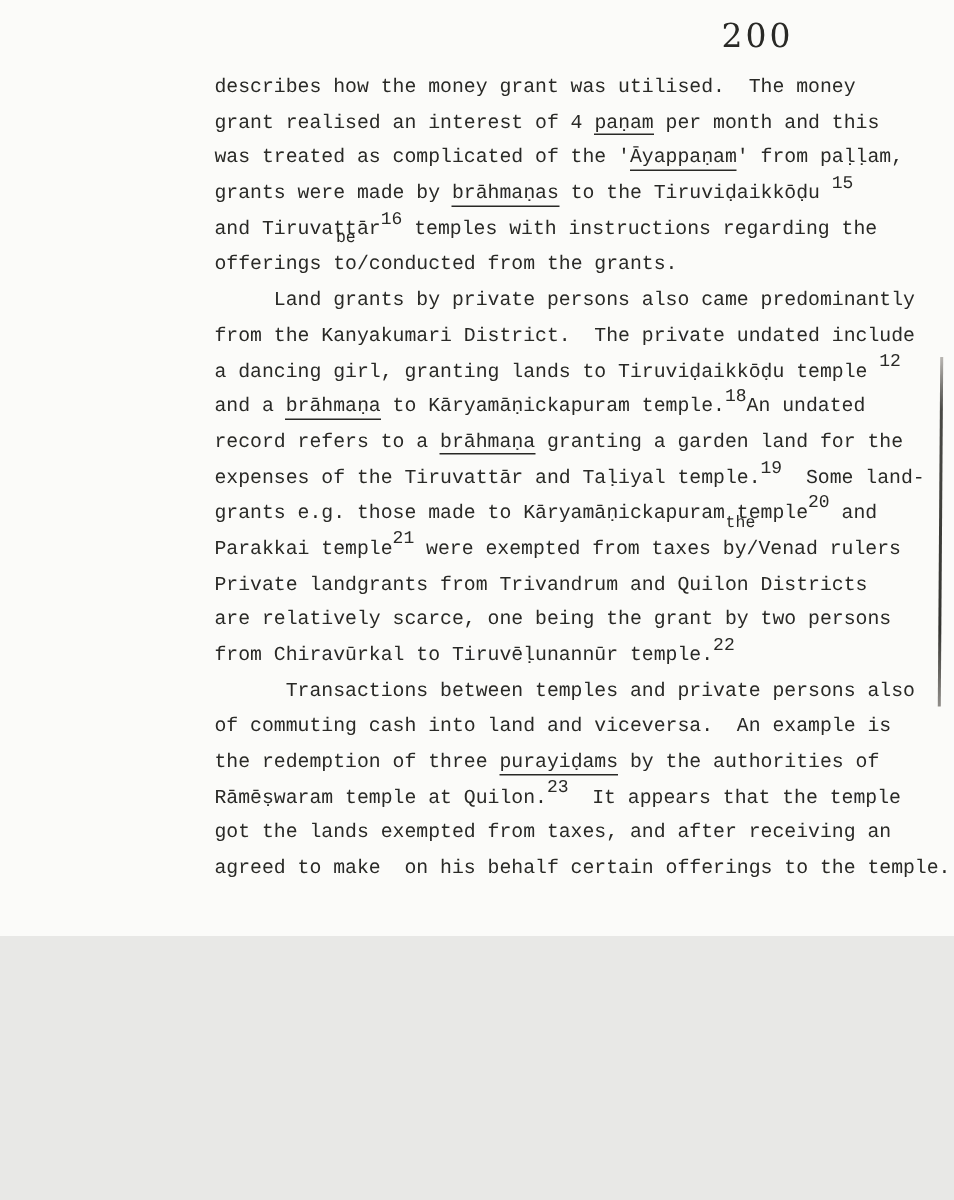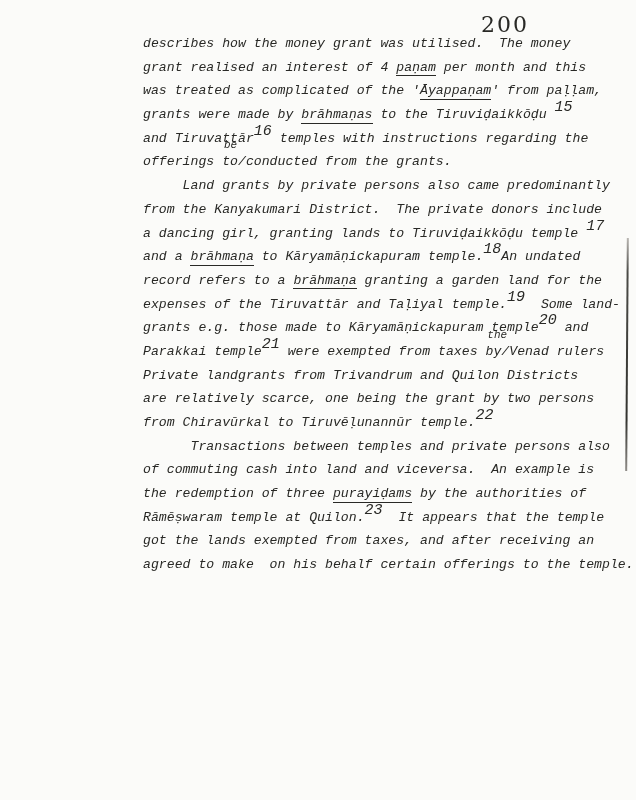--- a/index.html
+++ b/index.html
@@ -1,41 +1,41 @@
 <!DOCTYPE html>
 <html><head>
 <meta charset="utf-8">
 <title>Scanned page 200</title>
 <style>
   html,body{margin:0;padding:0;}
   body{background:#e8e8e6;}
   .page{
     position:relative;
-    width:636px;height:800px;
+    width:636px;height:624px;
     background:var(--paper,#fbfbf9);
     overflow:hidden;
     font-family:"Liberation Mono","DejaVu Sans Mono",monospace;
     color:var(--ink,#292926);
   }
   .page-number{
     position:absolute;top:12px;left:481px;
     font-family:"DejaVu Serif","Liberation Serif",serif;
     font-size:22px;letter-spacing:2px;
     color:var(--ink,#222220);
   }
   .text-block{
-    position:absolute;left:143px;top:32px;width:492px;
-    font-size:13.2px;line-height:23.7px;font-style:italic;
+    position:absolute;left:143px;top:46px;width:492px;
+    font-size:13.2px;line-height:23.7px;
   }
   .para + .para{}
   .line{white-space:pre;height:23.7px;}
   .u{border-bottom:1.4px solid currentColor;padding-bottom:0.5px;}
   .sup{
     display:inline-block;
-    font-size:15px;
+    font-size:12px;
     transform:translateY(-7px);
   }
   .ins-anchor{
     position:relative;display:inline-block;
     width:0;height:0;overflow:visible;vertical-align:baseline;
   }
   .ins-word{
     position:absolute;left:-14px;top:-31px;
     font-size:11px;white-space:pre;
   }
@@ -56,22 +56,22 @@
       <div class="para">
         <div class="line"><span>describes how the money grant was utilised.  The money</span></div>
         <div class="line"><span>grant realised an interest of 4 </span><span class="u">paṇam</span><span> per month and this</span></div>
         <div class="line"><span>was treated as complicated of the '</span><span class="u">Āyappaṇam</span><span>' from paḷḷam,</span></div>
         <div class="line"><span>grants were made by </span><span class="u">brāhmaṇas</span><span> to the Tiruviḍaikkōḍu </span><span class="sup">15</span></div>
         <div class="line"><span>and Tiruvattār</span><span class="sup">16</span><span> temples with instructions regarding the</span></div>
         <div class="line"><span>offerings to</span><span class="ins-anchor"><span class="ins-word">be</span></span><span>/conducted from the grants.</span></div>
       </div>
       <div class="para">
         <div class="line"><span>     Land grants by private persons also came predominantly</span></div>
-        <div class="line"><span>from the Kanyakumari District.  The private donors include</span></div>
-        <div class="line"><span>a dancing girl, granting lands to Tiruviḍaikkōḍu temple </span><span class="sup">17</span></div>
+        <div class="line"><span>from the Kanyakumari District.  The private undated include</span></div>
+        <div class="line"><span>a dancing girl, granting lands to Tiruviḍaikkōḍu temple </span><span class="sup">12</span></div>
         <div class="line"><span>and a </span><span class="u">brāhmaṇa</span><span> to Kāryamāṇickapuram temple.</span><span class="sup">18</span><span>An undated</span></div>
         <div class="line"><span>record refers to a </span><span class="u">brāhmaṇa</span><span> granting a garden land for the</span></div>
         <div class="line"><span>expenses of the Tiruvattār and Taḷiyal temple.</span><span class="sup">19</span><span>  Some land-</span></div>
         <div class="line"><span>grants e.g. those made to Kāryamāṇickapuram temple</span><span class="sup">20</span><span> and</span></div>
         <div class="line"><span>Parakkai temple</span><span class="sup">21</span><span> were exempted from taxes by</span><span class="ins-anchor"><span class="ins-word">the</span></span><span>/Venad rulers</span></div>
         <div class="line"><span>Private landgrants from Trivandrum and Quilon Districts</span></div>
         <div class="line"><span>are relatively scarce, one being the grant by two persons</span></div>
         <div class="line"><span>from Chiravūrkal to Tiruvēḷunannūr temple.</span><span class="sup">22</span></div>
       </div>
       <div class="para">

